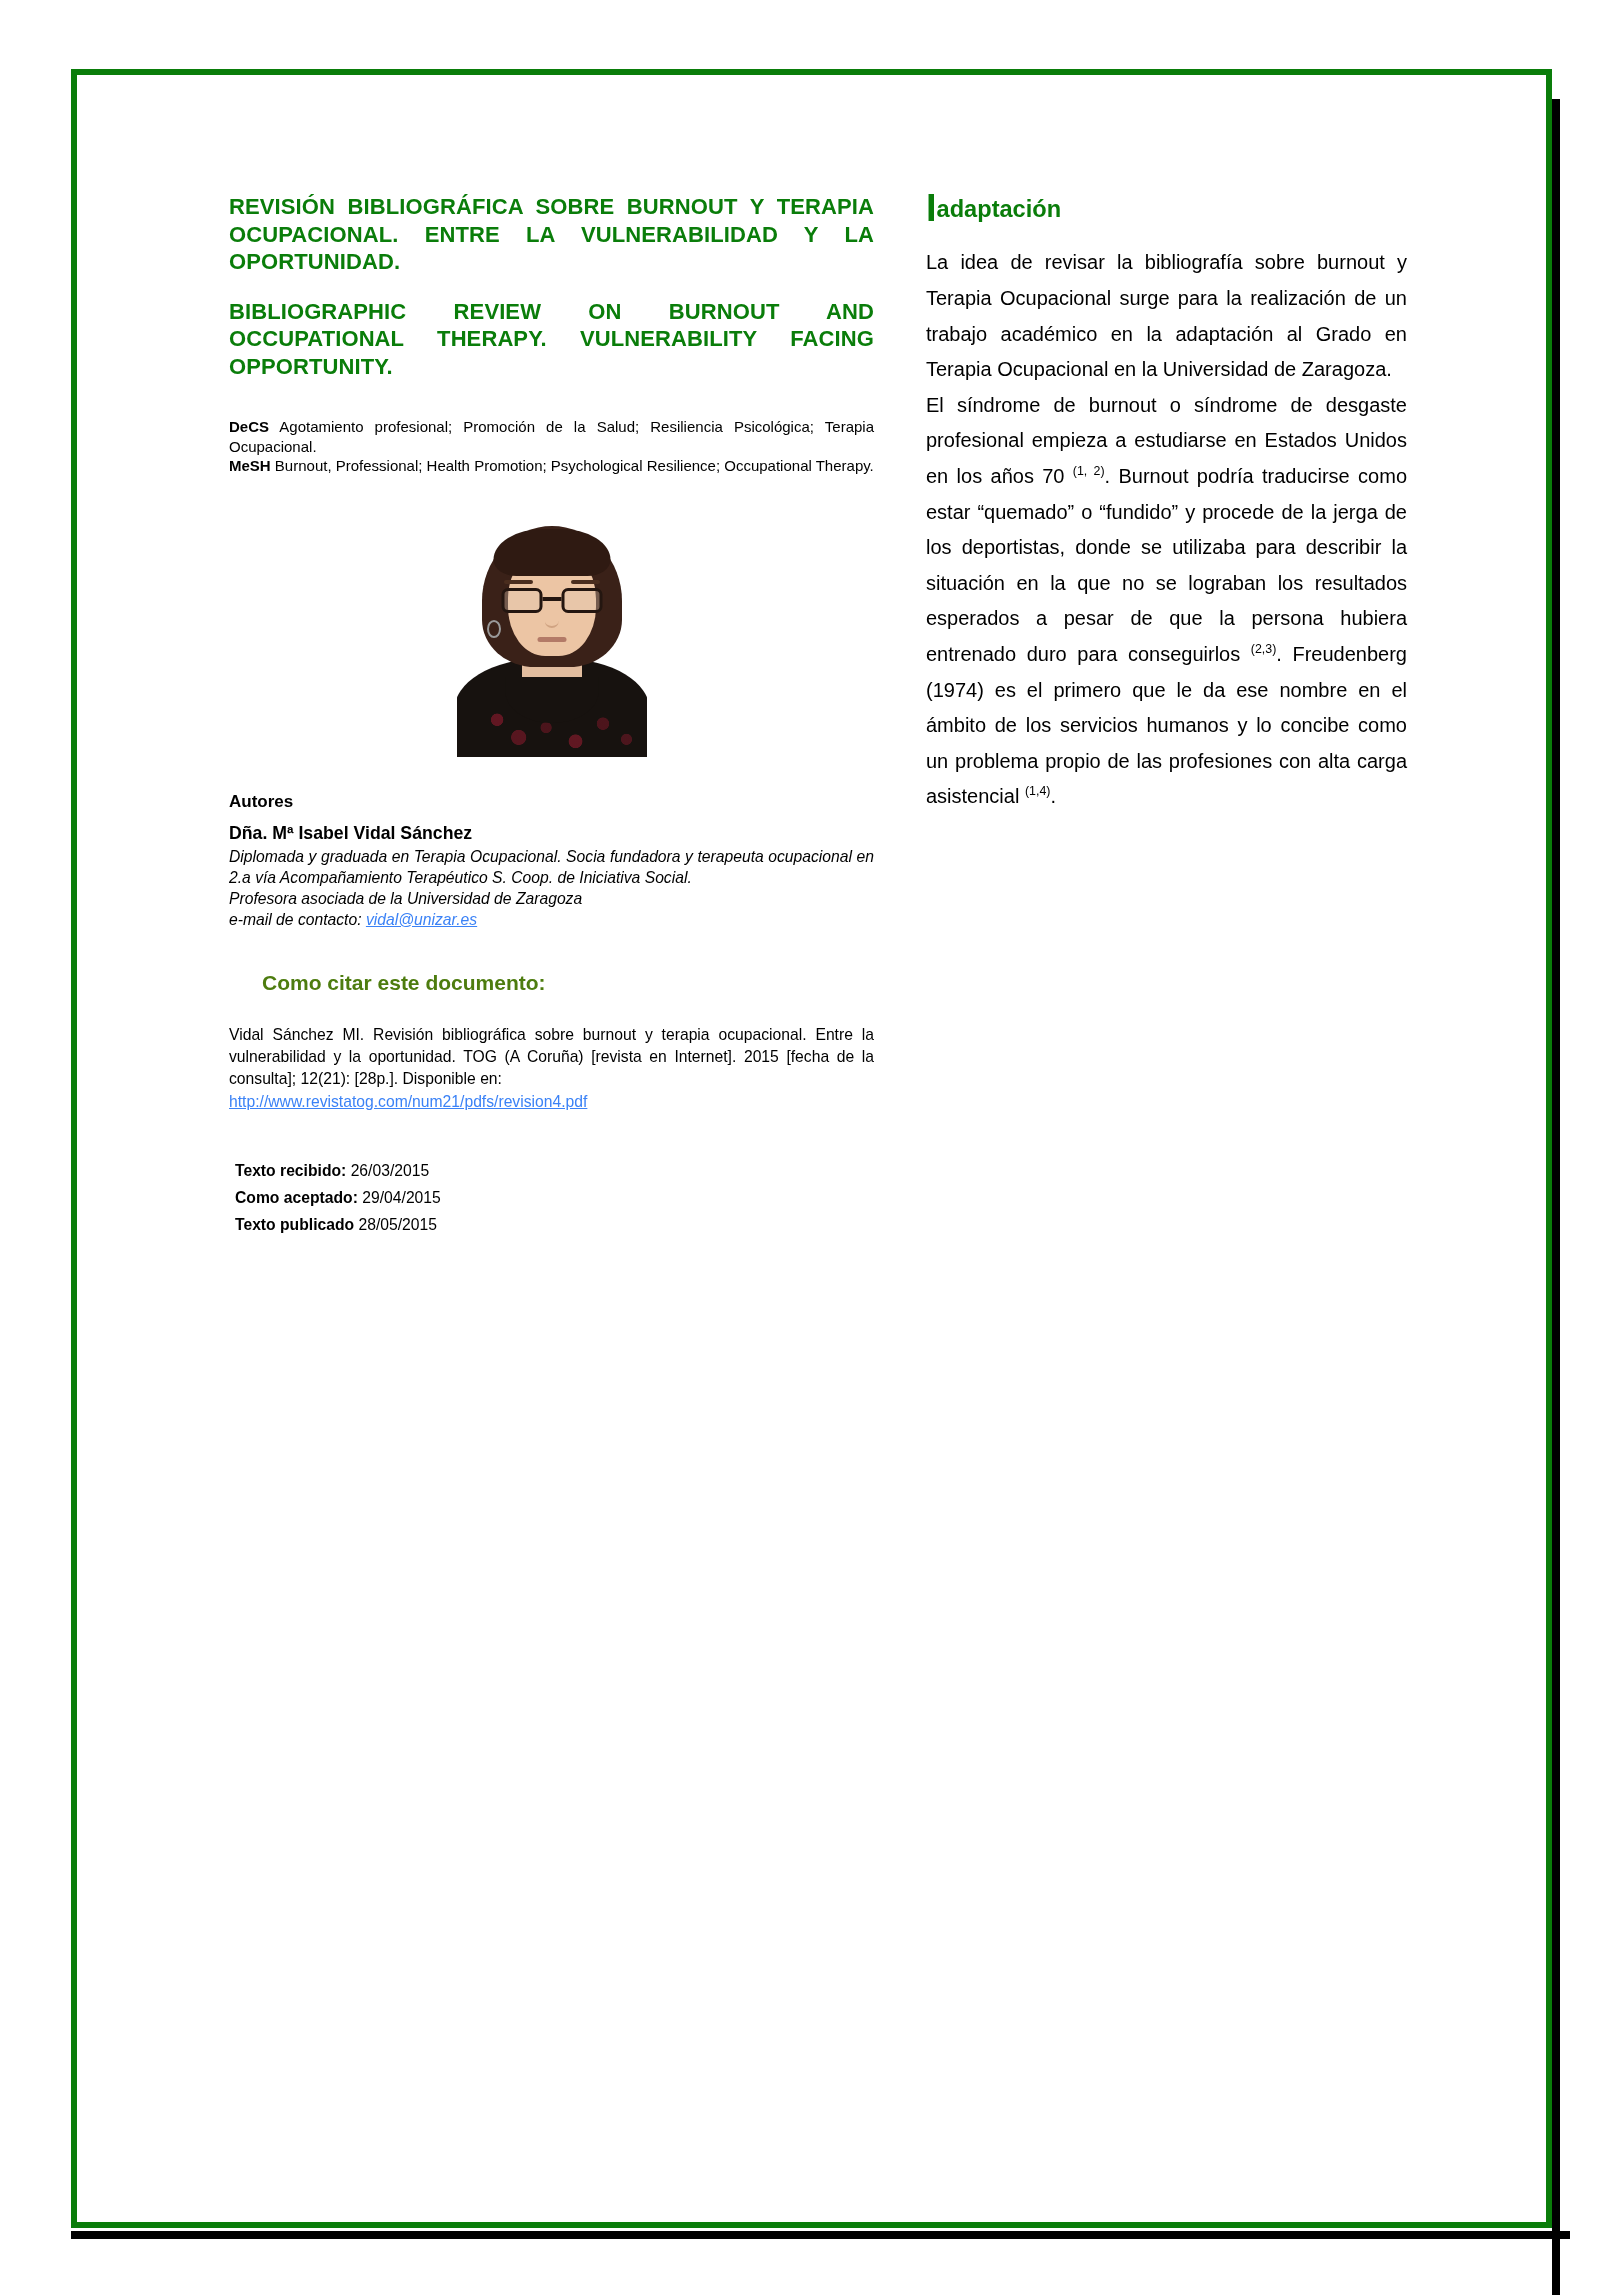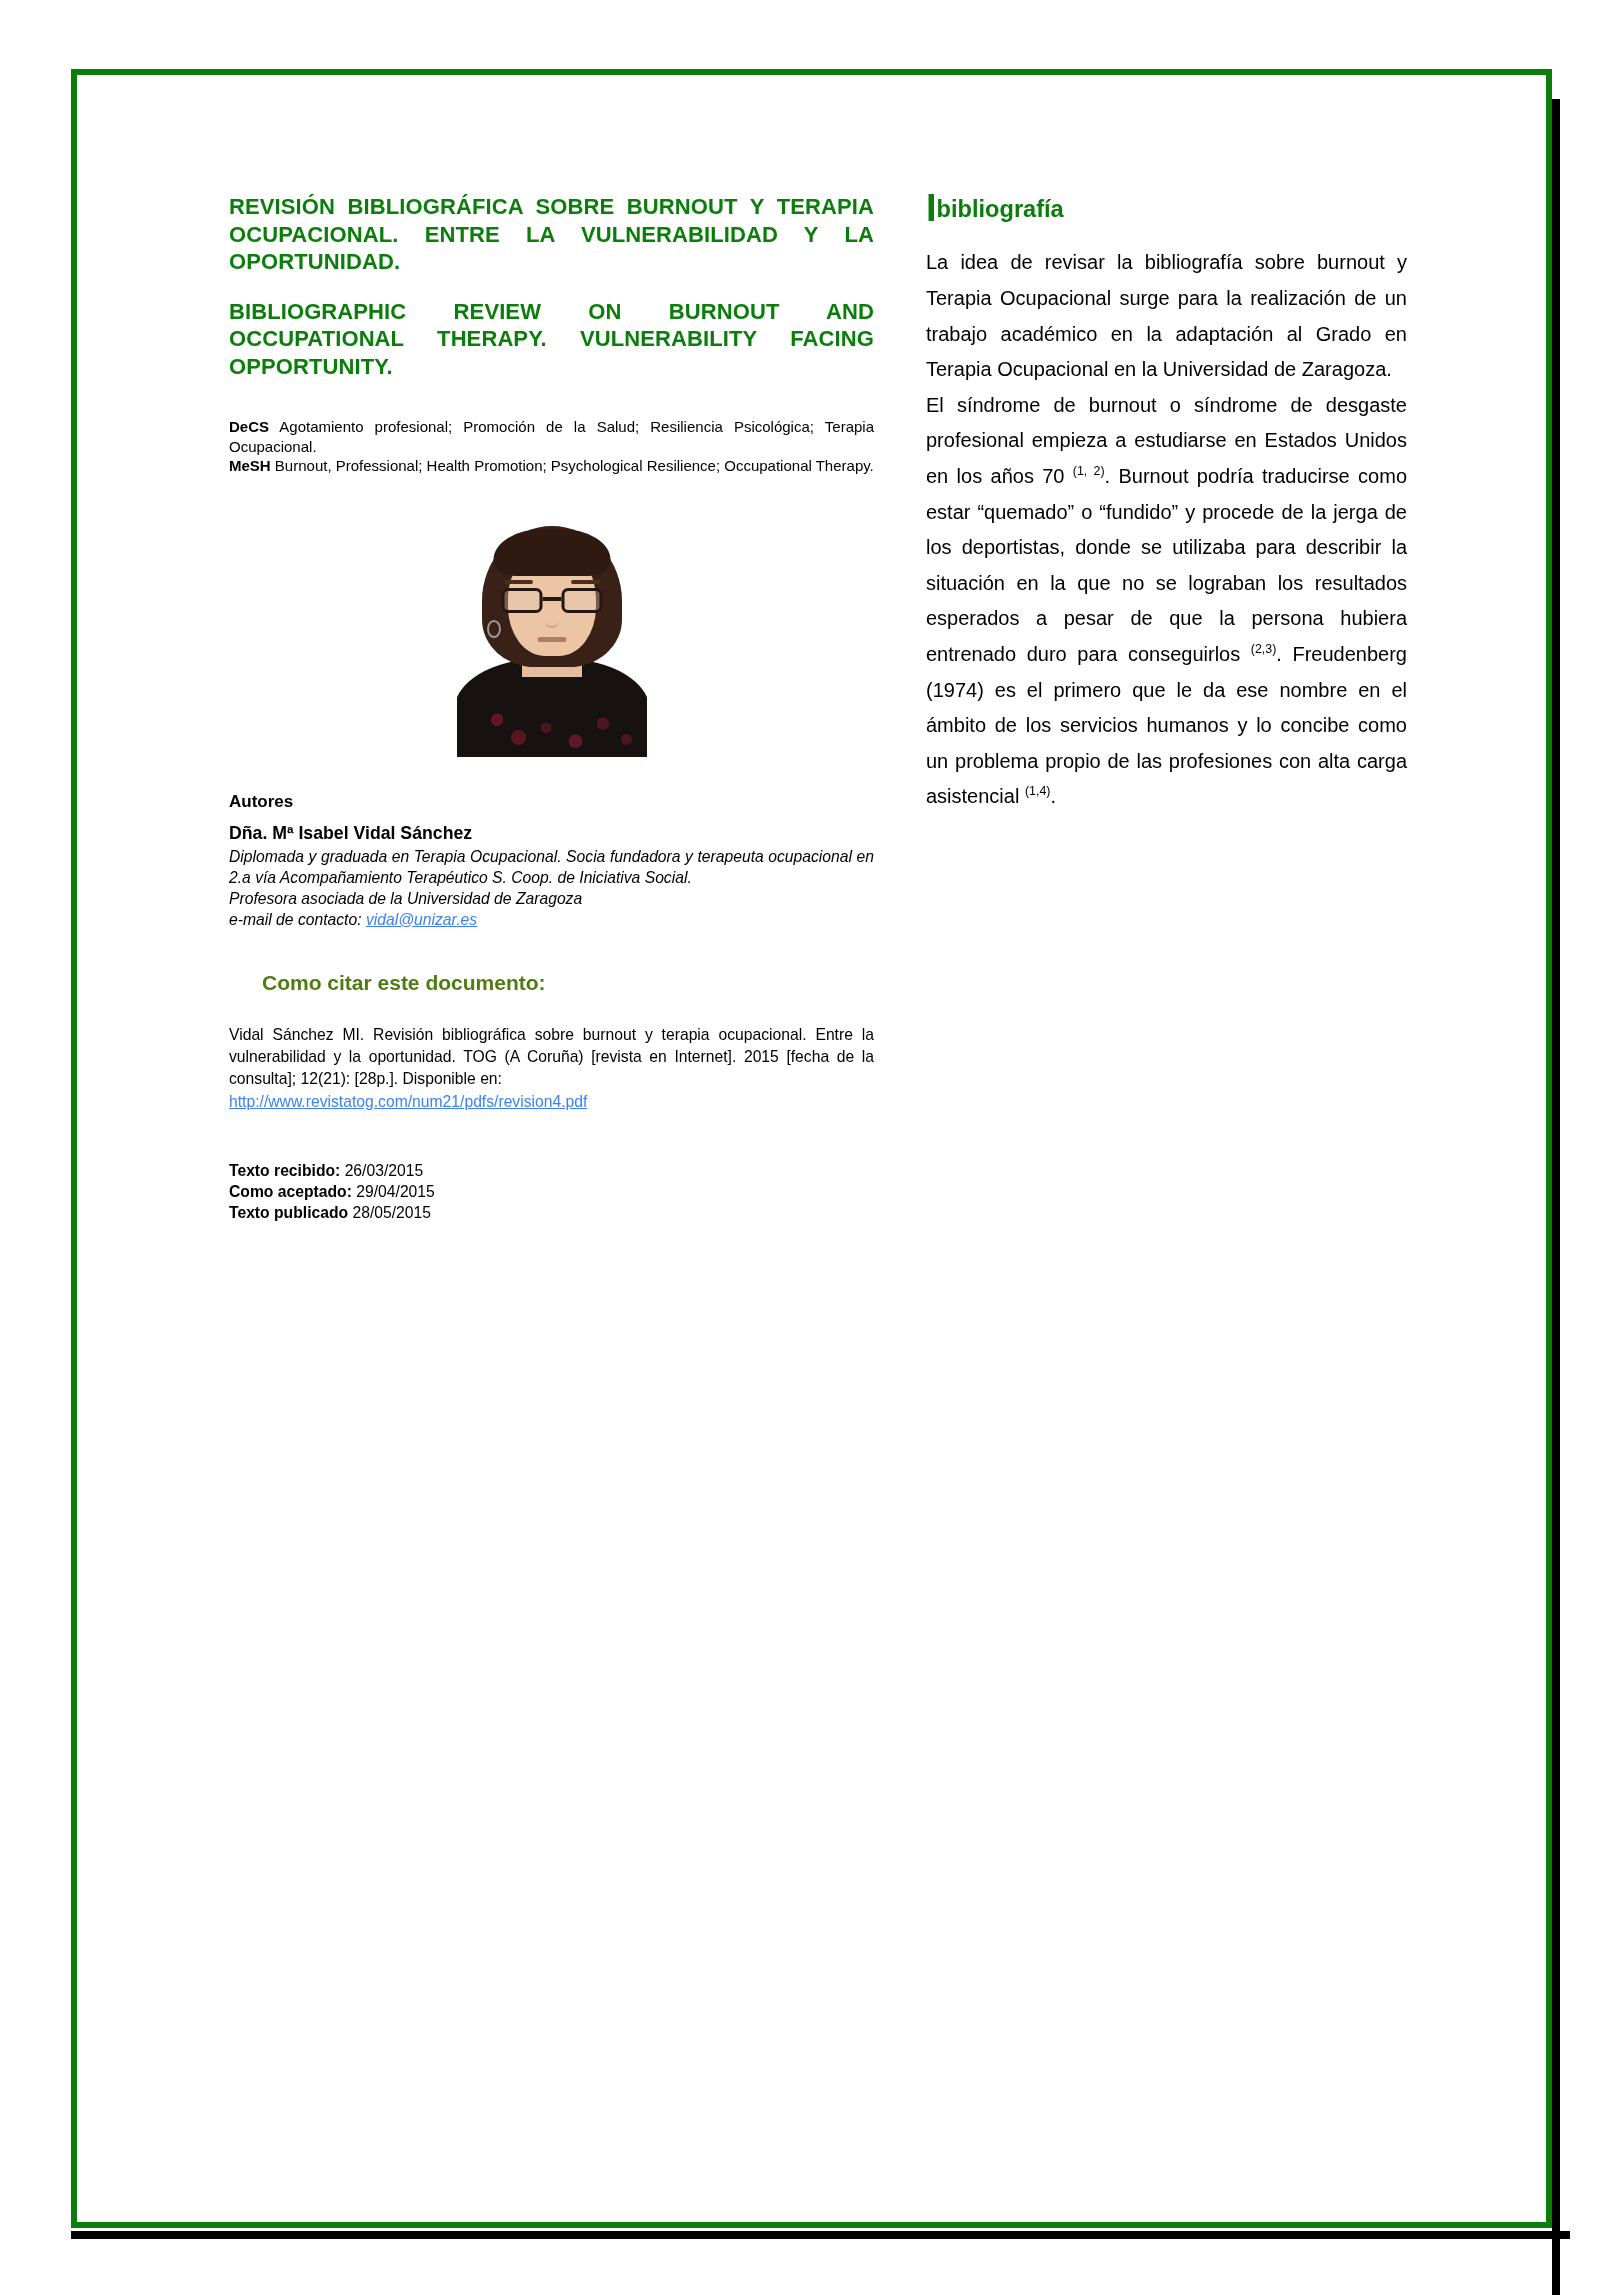--- a/index.html
+++ b/index.html
@@ -287,21 +287,21 @@
     margin-top: 29px;
   }
   .cite-body p { margin: 0; }
 
   .dates {
     font-size: 15.7px;
     line-height: 1.33;
     color: #000;
     margin-top: 48px;
   }
-  .dates p { margin: 0; }
+  .dates p { margin: 6px; }
   .dates b { font-weight: bold; }
 
   
   .intro-head {
     color: #0a7d0a;
     font-weight: bold;
     font-size: 23.6px;
     margin: 0 0 22px 0;
     line-height: 1;
   }
@@ -414,21 +414,21 @@
       <div class="dates">
         <p><b>Texto recibido:</b><span> 26/03/2015</span></p>
         <p><b>Como aceptado:</b><span> 29/04/2015</span></p>
         <p><b>Texto publicado</b><span> 28/05/2015</span></p>
       </div>
 
     </div>
 
     <div class="col-right">
 
-      <div class="intro-head"><span class="dropcap">I</span><span>bibliografía</span></div>
+      <div class="intro-head"><span class="dropcap">I</span><span>adaptación</span></div>
 
       <div class="body-text">
         <p>La idea de revisar la bibliografía sobre burnout y Terapia Ocupacional surge para la realización de un trabajo académico en la adaptación al Grado en Terapia Ocupacional en la Universidad de Zaragoza.</p>
         <p><span>El síndrome de burnout o síndrome de desgaste profesional empieza a estudiarse en Estados Unidos en los años 70 </span><sup>(1, 2)</sup><span>. Burnout podría traducirse como estar “quemado” o “fundido” y procede de la jerga de los deportistas, donde se utilizaba para describir la situación en la que no se lograban los resultados esperados a pesar de que la persona hubiera entrenado duro para conseguirlos </span><sup>(2,3)</sup><span>. Freudenberg (1974) es el primero que le da ese nombre en el ámbito de los servicios humanos y lo concibe como un problema propio de las profesiones con alta carga asistencial </span><sup>(1,4)</sup><span>.</span></p>
       </div>
 
     </div>
 
   </div>
 

